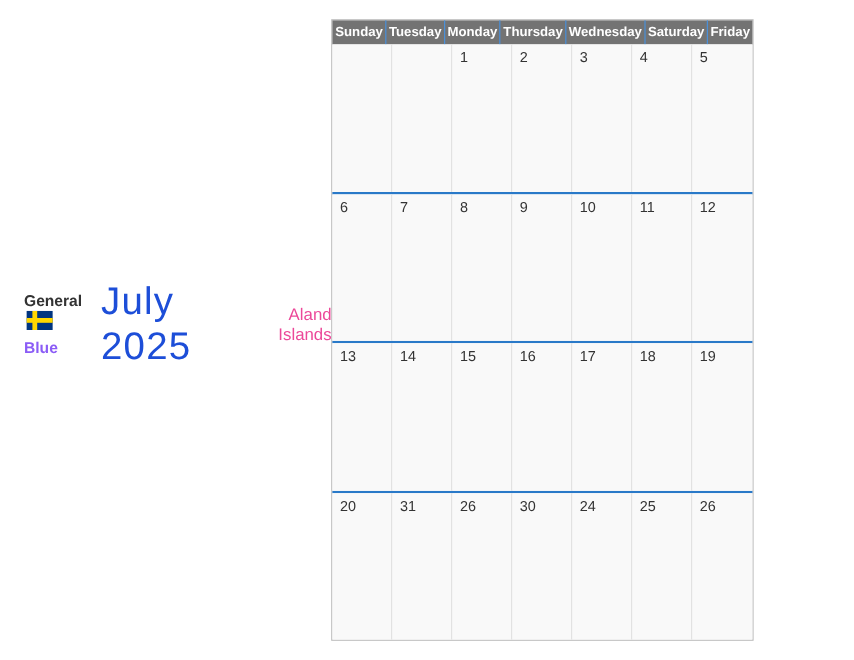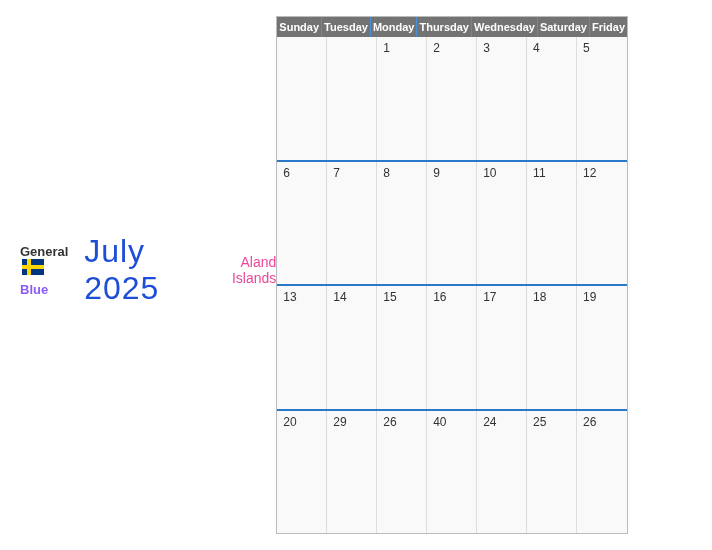--- a/index.html
+++ b/index.html
@@ -173,23 +173,23 @@
         <div class="cal-cell"><span class="day-num">14</span></div>
         <div class="cal-cell"><span class="day-num">15</span></div>
         <div class="cal-cell"><span class="day-num">16</span></div>
         <div class="cal-cell"><span class="day-num">17</span></div>
         <div class="cal-cell"><span class="day-num">18</span></div>
         <div class="cal-cell"><span class="day-num">19</span></div>
       </div>
 
       <div class="cal-week">
         <div class="cal-cell"><span class="day-num">20</span></div>
-        <div class="cal-cell"><span class="day-num">29</span></div>
+        <div class="cal-cell"><span class="day-num">31</span></div>
         <div class="cal-cell"><span class="day-num">26</span></div>
-        <div class="cal-cell"><span class="day-num">40</span></div>
+        <div class="cal-cell"><span class="day-num">30</span></div>
         <div class="cal-cell"><span class="day-num">24</span></div>
         <div class="cal-cell"><span class="day-num">25</span></div>
         <div class="cal-cell"><span class="day-num">26</span></div>
       </div>
 
     </div>
   </div>
 </div>
 
 </body></html>

